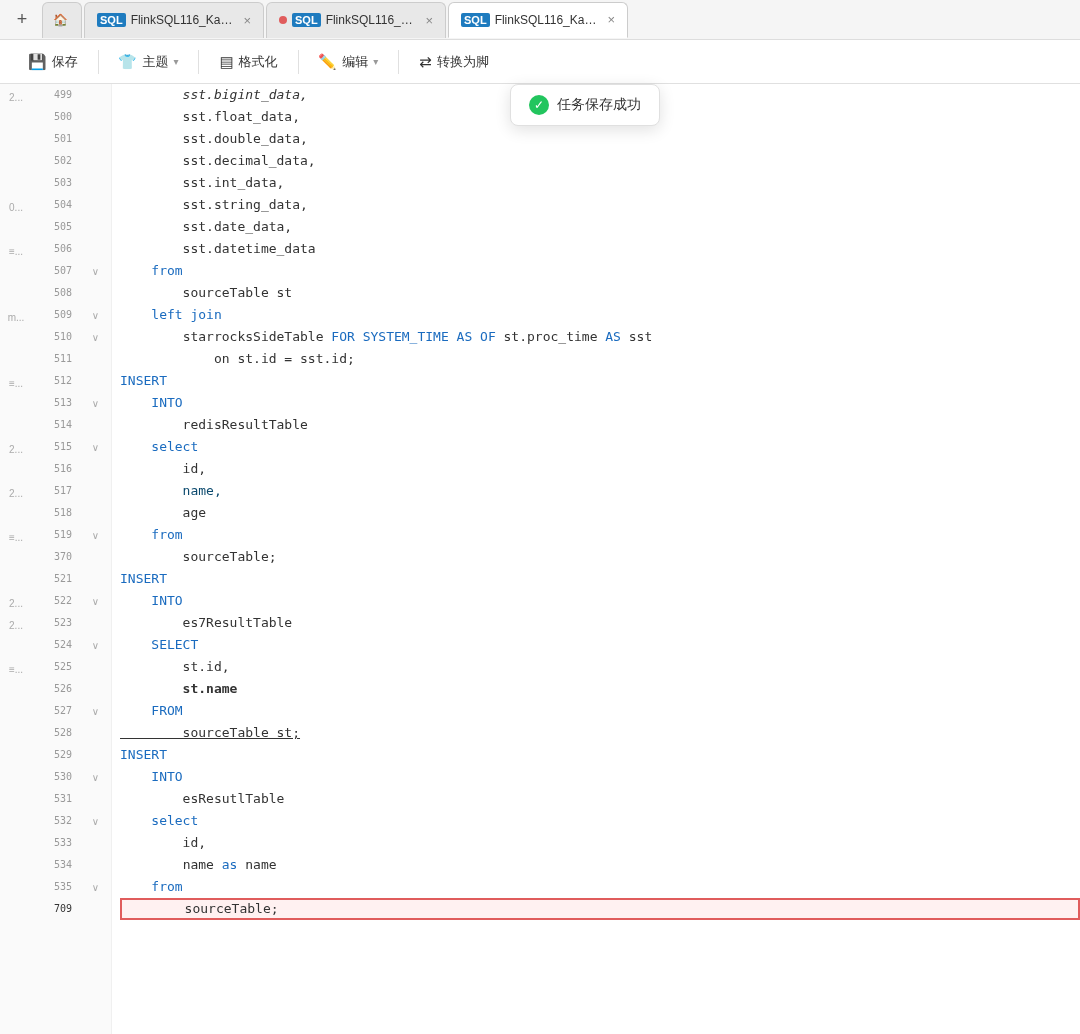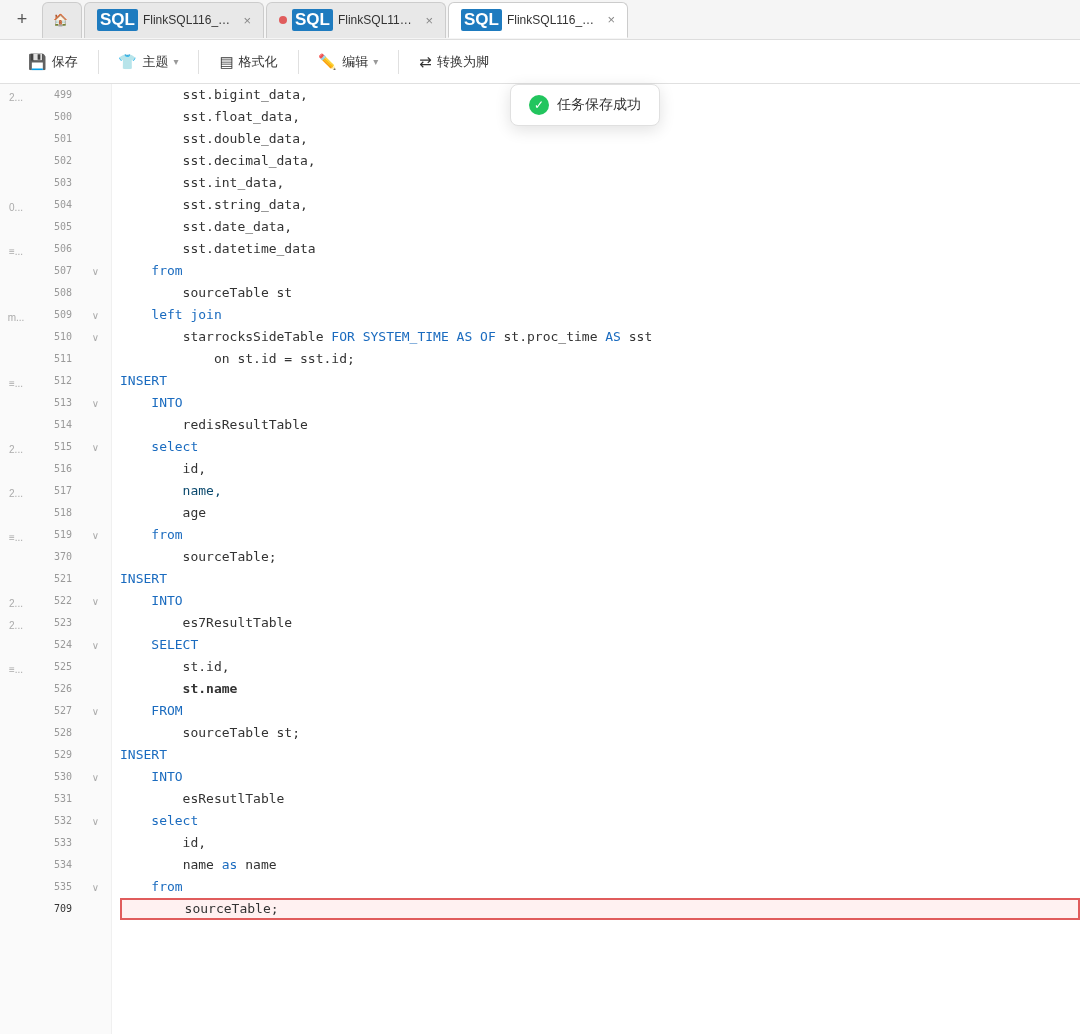--- a/index.html
+++ b/index.html
@@ -48,21 +48,21 @@
       max-width: 180px;
       gap: 5px;
       position: relative;
     }
     .tab.active {
       background: #fff;
       border-bottom: 1px solid #fff;
       z-index: 2;
     }
     .tab .tab-icon {
-      font-size: 17px;
+      font-size: 11px;
       background: #1e7bbf;
       color: white;
       padding: 1px 3px;
       border-radius: 2px;
       font-weight: bold;
     }
     .tab .tab-dot {
       width: 8px;
       height: 8px;
       background: #e05c5c;
@@ -413,21 +413,21 @@
       <div class="fold-btn">∨</div>
       <div class="fold-btn"></div>
       <div class="fold-btn">∨</div>
       <div class="fold-btn"></div>
       <div class="fold-btn"></div>
       <div class="fold-btn">∨</div>
       <div class="fold-btn"></div>
     </div>
 
   <div class="code-content" id="code-content-container">
-  <div class="code-line"><span style="color:#333;">        sst.bigint_data,</span></div>
+  <div class="code-line"><span style="color:#333;font-style:italic;">        sst.bigint_data,</span></div>
       <div class="code-line"><span style="color:#333;">        sst.float_data,</span></div>
       <div class="code-line"><span style="color:#333;">        sst.double_data,</span></div>
       <div class="code-line"><span style="color:#333;">        sst.decimal_data,</span></div>
       <div class="code-line"><span style="color:#333;">        sst.int_data,</span></div>
       <div class="code-line"><span style="color:#333;">        sst.string_data,</span></div>
       <div class="code-line"><span style="color:#333;">        sst.date_data,</span></div>
       <div class="code-line"><span style="color:#333;">        sst.datetime_data</span></div>
       <div class="code-line"><span style="color:#1a6bbf;">    from</span></div>
       <div class="code-line"><span style="color:#333;">        sourceTable st</span></div>
       <div class="code-line"><span style="color:#1a6bbf;">    left join</span></div>
@@ -442,21 +442,21 @@
       <div class="code-line"><span style="color:#333;">        age</span></div>
       <div class="code-line"><span style="color:#1a6bbf;">    from</span></div>
       <div class="code-line"><span style="color:#333;">        sourceTable;</span></div>
       <div class="code-line"><span style="color:#1a6bbf;">INSERT</span></div>
       <div class="code-line"><span style="color:#1a6bbf;">    INTO</span></div>
       <div class="code-line"><span style="color:#333;">        es7ResultTable</span></div>
       <div class="code-line"><span style="color:#1a6bbf;">    SELECT</span></div>
       <div class="code-line"><span style="color:#333;">        st.id,</span></div>
       <div class="code-line"><span style="color:#333;font-weight:bold;">        st.name</span></div>
       <div class="code-line"><span style="color:#1a6bbf;">    FROM</span></div>
-      <div class="code-line"><span style="color:#333;">        sourceTable st;</span></div>
+      <div class="code-line"><span style="color:#333;text-decoration:underline;">        sourceTable st;</span></div>
       <div class="code-line"><span style="color:#1a6bbf;">INSERT</span></div>
       <div class="code-line"><span style="color:#1a6bbf;">    INTO</span></div>
       <div class="code-line"><span style="color:#333;">        esResutlTable</span></div>
       <div class="code-line"><span style="color:#1a6bbf;">    select</span></div>
       <div class="code-line"><span style="color:#333;">        id,</span></div>
       <div class="code-line"><span style="color:#333;">        </span><span style="color:#333;">name </span><span style="color:#1a6bbf;">as</span><span style="color:#333;"> name</span></div>
       <div class="code-line"><span style="color:#1a6bbf;">    from</span></div>
       <div class="code-line highlighted"><span style="color:#333;">        sourceTable;</span></div>
     </div>
 </div>

